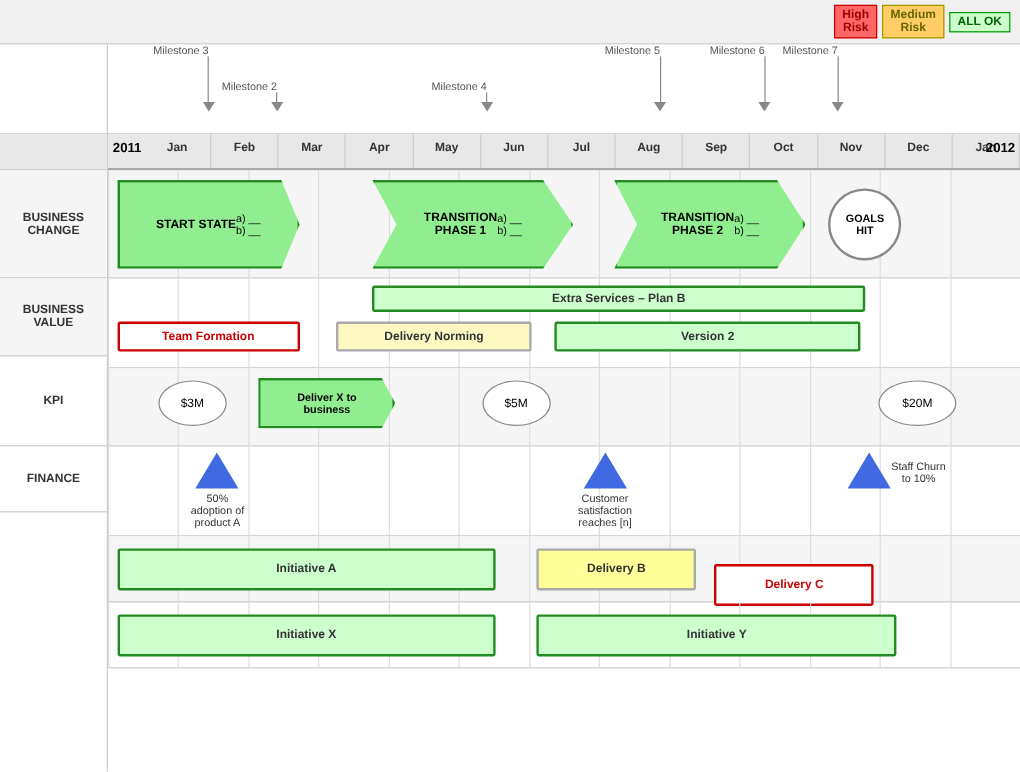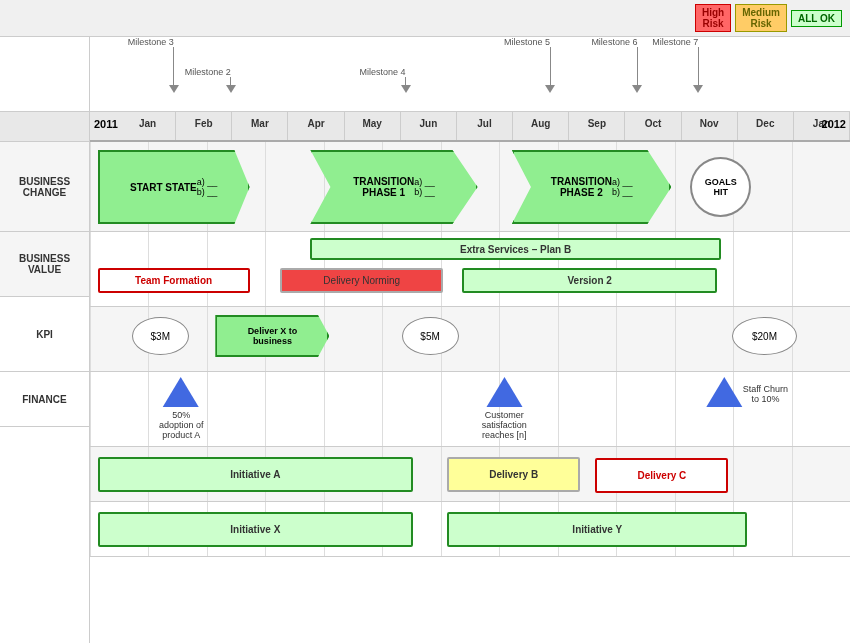--- a/index.html
+++ b/index.html
@@ -162,21 +162,21 @@
           <div style="position: absolute; top: 0px; bottom: 0px; left: 292.308px; width: 1px; background: rgb(221, 221, 221); pointer-events: none;"></div>
           <div style="position: absolute; top: 0px; bottom: 0px; left: 350.769px; width: 1px; background: rgb(221, 221, 221); pointer-events: none;"></div>
           <div style="position: absolute; top: 0px; bottom: 0px; left: 409.231px; width: 1px; background: rgb(221, 221, 221); pointer-events: none;"></div>
           <div style="position: absolute; top: 0px; bottom: 0px; left: 467.692px; width: 1px; background: rgb(221, 221, 221); pointer-events: none;"></div>
           <div style="position: absolute; top: 0px; bottom: 0px; left: 526.154px; width: 1px; background: rgb(221, 221, 221); pointer-events: none;"></div>
           <div style="position: absolute; top: 0px; bottom: 0px; left: 584.615px; width: 1px; background: rgb(221, 221, 221); pointer-events: none;"></div>
           <div style="position: absolute; top: 0px; bottom: 0px; left: 643.077px; width: 1px; background: rgb(221, 221, 221); pointer-events: none;"></div>
           <div style="position: absolute; top: 0px; bottom: 0px; left: 701.538px; width: 1px; background: rgb(221, 221, 221); pointer-events: none;"></div>
           <div style="position: absolute; left: 220.4px; top: 6px; width: 410.4px; height: 22px; background: rgb(204, 255, 204); border: 2px solid rgb(34, 139, 34); display: flex; align-items: center; justify-content: center; font-size: 10px; font-weight: bold; color: rgb(51, 51, 51); border-radius: 2px;">Extra Services – Plan B</div>
           <div style="position: absolute; left: 7.6px; top: 36px; width: 152px; height: 25px; background: rgb(255, 255, 255); border: 2px solid rgb(204, 0, 0); display: flex; align-items: center; justify-content: center; font-size: 10px; font-weight: bold; color: rgb(204, 0, 0); border-radius: 2px;">Team Formation</div>
-          <div style="position: absolute; left: 190px; top: 36px; width: 163.4px; height: 25px; background: #ef4444; border: 2px solid rgb(170, 170, 170); display: flex; align-items: center; justify-content: center; font-size: 10px; font-weight: normal; color: rgb(51, 51, 51); border-radius: 2px;">Delivery Norming</div>
+          <div style="position: absolute; left: 190px; top: 36px; width: 163.4px; height: 25px; background: #fef9c3; border: 2px solid rgb(170, 170, 170); display: flex; align-items: center; justify-content: center; font-size: 10px; font-weight: bold; color: rgb(51, 51, 51); border-radius: 2px;">Delivery Norming</div>
           <div style="position: absolute; left: 372.4px; top: 36px; width: 254.6px; height: 25px; background: rgb(204, 255, 204); border: 2px solid rgb(34, 139, 34); display: flex; align-items: center; justify-content: center; font-size: 10px; font-weight: bold; color: rgb(51, 51, 51); border-radius: 2px;">Version 2</div>
         </div>
 
       <div class="content-row row-business-value section-bg-alt" id="bv-row" style="position:relative;">
       <div style="position: absolute; top: 0px; bottom: 0px; left: 0px; width: 1px; background: rgb(221, 221, 221); pointer-events: none;"></div>
           <div style="position: absolute; top: 0px; bottom: 0px; left: 58.4615px; width: 1px; background: rgb(221, 221, 221); pointer-events: none;"></div>
           <div style="position: absolute; top: 0px; bottom: 0px; left: 116.923px; width: 1px; background: rgb(221, 221, 221); pointer-events: none;"></div>
           <div style="position: absolute; top: 0px; bottom: 0px; left: 175.385px; width: 1px; background: rgb(221, 221, 221); pointer-events: none;"></div>
           <div style="position: absolute; top: 0px; bottom: 0px; left: 233.846px; width: 1px; background: rgb(221, 221, 221); pointer-events: none;"></div>
           <div style="position: absolute; top: 0px; bottom: 0px; left: 292.308px; width: 1px; background: rgb(221, 221, 221); pointer-events: none;"></div>
@@ -235,21 +235,21 @@
           <div style="position: absolute; top: 0px; bottom: 0px; left: 292.308px; width: 1px; background: rgb(221, 221, 221); pointer-events: none;"></div>
           <div style="position: absolute; top: 0px; bottom: 0px; left: 350.769px; width: 1px; background: rgb(221, 221, 221); pointer-events: none;"></div>
           <div style="position: absolute; top: 0px; bottom: 0px; left: 409.231px; width: 1px; background: rgb(221, 221, 221); pointer-events: none;"></div>
           <div style="position: absolute; top: 0px; bottom: 0px; left: 467.692px; width: 1px; background: rgb(221, 221, 221); pointer-events: none;"></div>
           <div style="position: absolute; top: 0px; bottom: 0px; left: 526.154px; width: 1px; background: rgb(221, 221, 221); pointer-events: none;"></div>
           <div style="position: absolute; top: 0px; bottom: 0px; left: 584.615px; width: 1px; background: rgb(221, 221, 221); pointer-events: none;"></div>
           <div style="position: absolute; top: 0px; bottom: 0px; left: 643.077px; width: 1px; background: rgb(221, 221, 221); pointer-events: none;"></div>
           <div style="position: absolute; top: 0px; bottom: 0px; left: 701.538px; width: 1px; background: rgb(221, 221, 221); pointer-events: none;"></div>
           <div style="position: absolute; left: 7.6px; top: 10px; width: 315.4px; height: 35px; background: rgb(204, 255, 204); border: 2px solid rgb(34, 139, 34); display: flex; align-items: center; justify-content: center; font-size: 10px; font-weight: bold; color: rgb(51, 51, 51); border-radius: 2px;">Initiative A</div>
           <div style="position: absolute; left: 357.2px; top: 10px; width: 133px; height: 35px; background: rgb(255, 255, 153); border: 2px solid rgb(170, 170, 170); display: flex; align-items: center; justify-content: center; font-size: 10px; font-weight: bold; color: rgb(51, 51, 51); border-radius: 2px;">Delivery B</div>
-          <div style="position: absolute; left: 505.4px; top: 11px; width: 133px; height: 35px; background: rgb(255, 255, 255); border: 2px solid rgb(204, 0, 0); display: flex; align-items: center; justify-content: center; font-size: 10px; font-weight: bold; color: rgb(204, 0, 0); border-radius: 2px;">Delivery C</div>
+          <div style="position: absolute; left: 505.4px; top: 23px; width: 133px; height: 35px; background: rgb(255, 255, 255); border: 2px solid rgb(204, 0, 0); display: flex; align-items: center; justify-content: center; font-size: 10px; font-weight: bold; color: rgb(204, 0, 0); border-radius: 2px;">Delivery C</div>
         </div>
 
       <div class="content-row row-finance" id="finance-row" style="position:relative;">
       <div style="position: absolute; top: 0px; bottom: 0px; left: 0px; width: 1px; background: rgb(221, 221, 221); pointer-events: none;"></div>
           <div style="position: absolute; top: 0px; bottom: 0px; left: 58.4615px; width: 1px; background: rgb(221, 221, 221); pointer-events: none;"></div>
           <div style="position: absolute; top: 0px; bottom: 0px; left: 116.923px; width: 1px; background: rgb(221, 221, 221); pointer-events: none;"></div>
           <div style="position: absolute; top: 0px; bottom: 0px; left: 175.385px; width: 1px; background: rgb(221, 221, 221); pointer-events: none;"></div>
           <div style="position: absolute; top: 0px; bottom: 0px; left: 233.846px; width: 1px; background: rgb(221, 221, 221); pointer-events: none;"></div>
           <div style="position: absolute; top: 0px; bottom: 0px; left: 292.308px; width: 1px; background: rgb(221, 221, 221); pointer-events: none;"></div>
           <div style="position: absolute; top: 0px; bottom: 0px; left: 350.769px; width: 1px; background: rgb(221, 221, 221); pointer-events: none;"></div>

